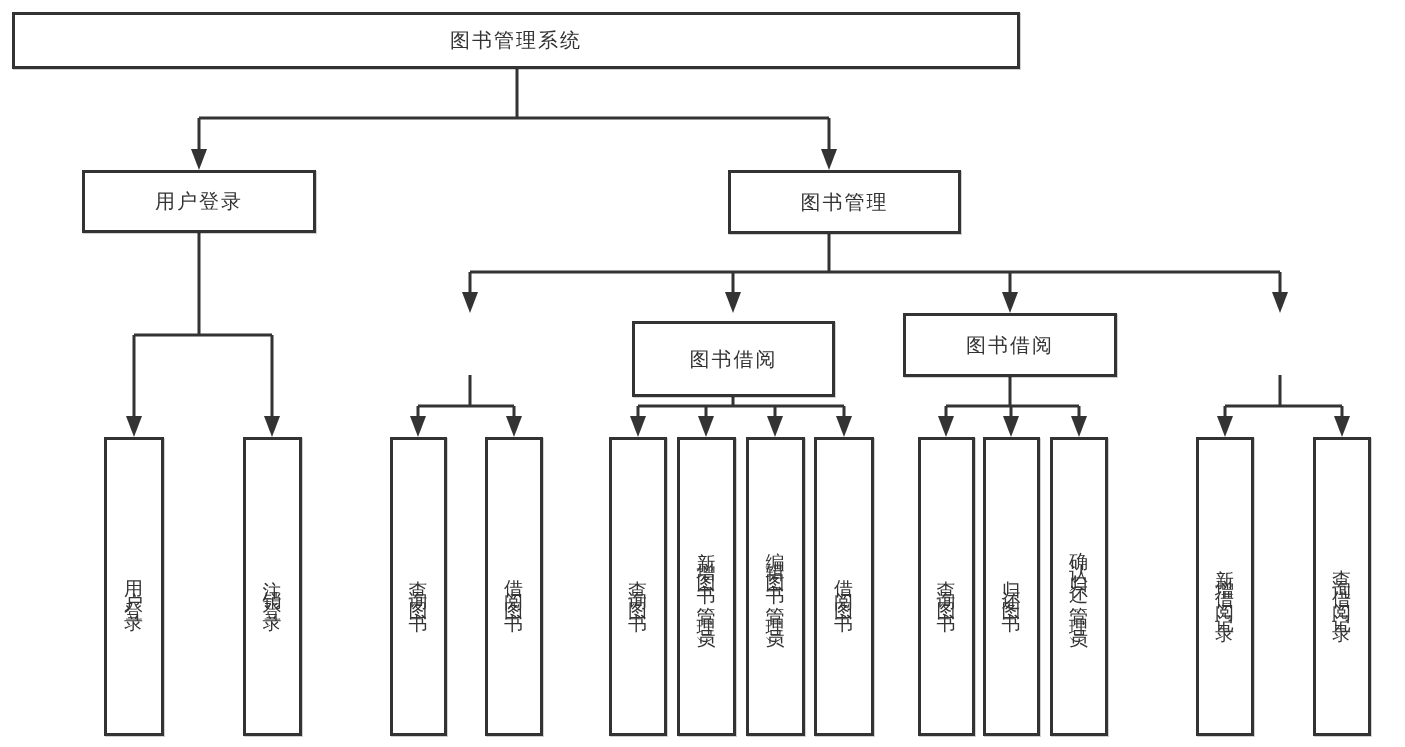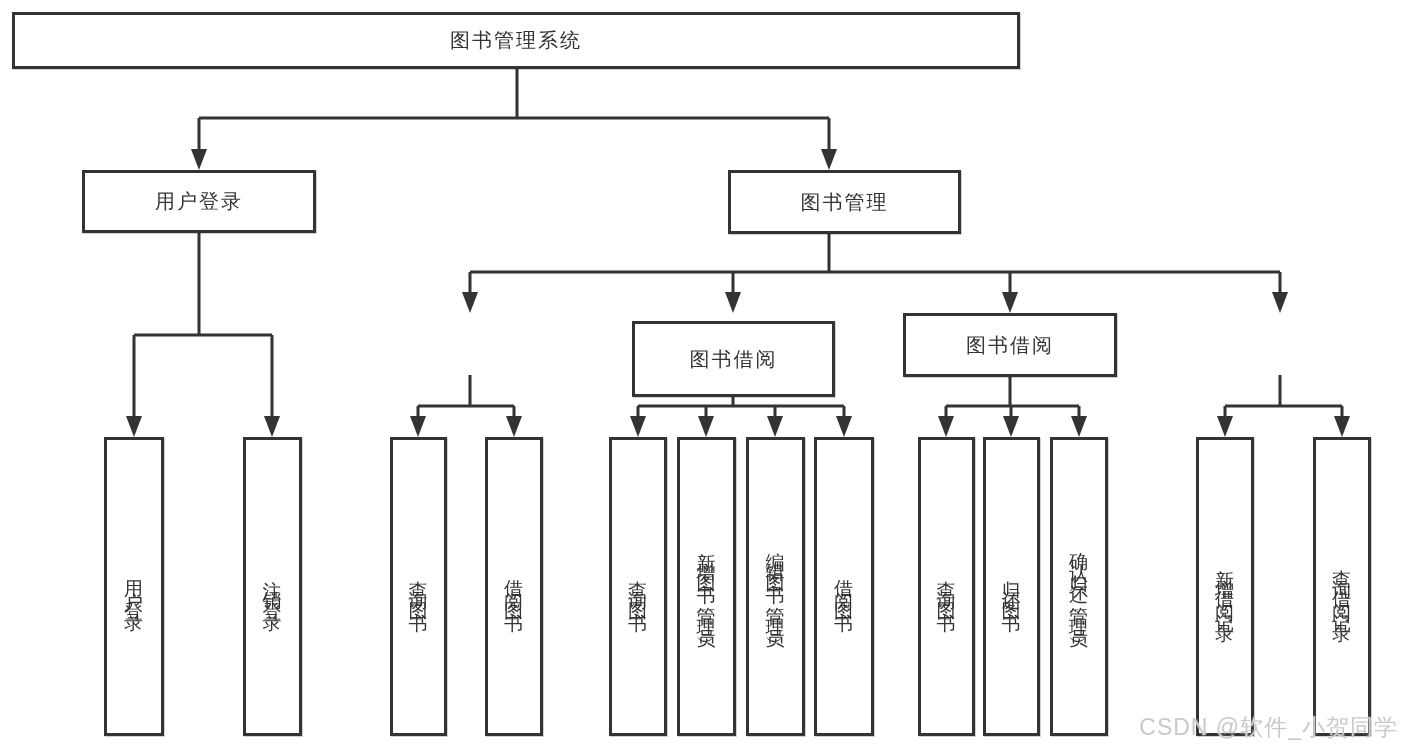--- a/index.html
+++ b/index.html
@@ -144,15 +144,14 @@
     <span>确认归还（管理员）</span>
   </div>
 
   <div class="leaf" style="left:1196px; width:58px;">
     <span>新增借阅记录</span>
   </div>
   <div class="leaf" style="left:1313px; width:58px;">
     <span>查询借阅记录</span>
   </div>
 
-  <div id="watermark">CSDN @软件_小贺同学</div>
 
 </div>
 
 </body></html>

